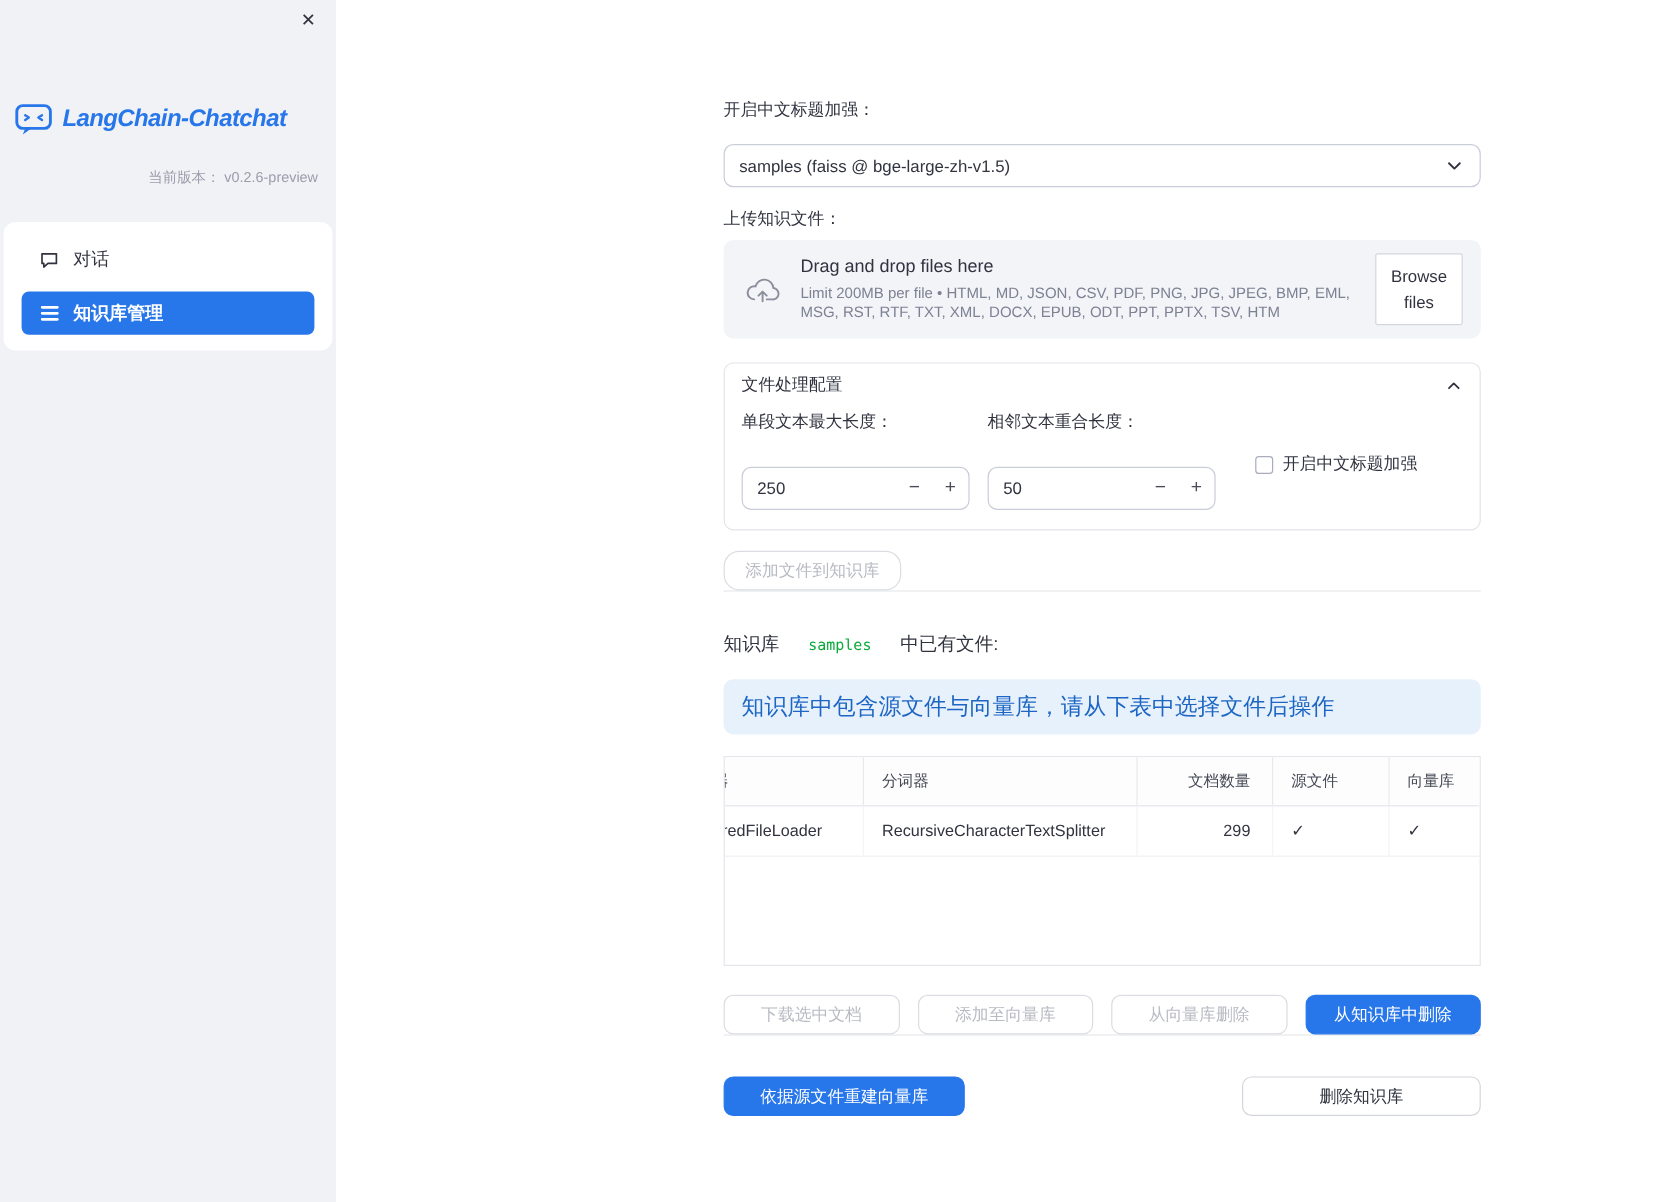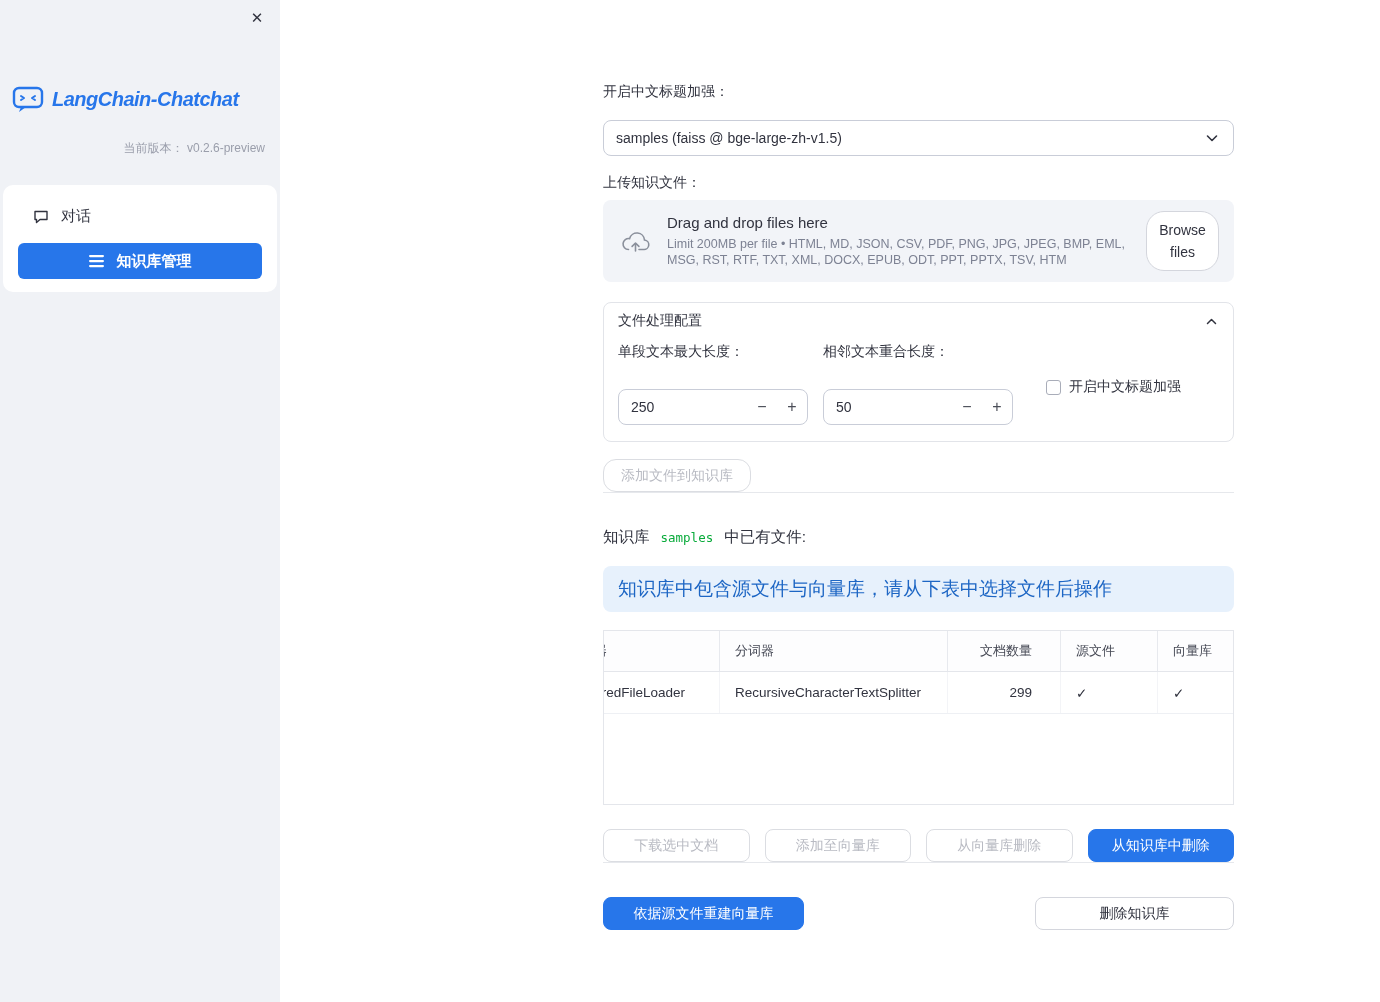--- a/index.html
+++ b/index.html
@@ -48,42 +48,42 @@
     margin:28px 3px 0 3px;background:#ffffff;border-radius:10px;
     padding:13px 15px;
   }
   .menu-item{
     height:36px;border-radius:6px;display:flex;align-items:center;gap:12px;
     padding:0 15px;font-size:15px;cursor:pointer;margin-bottom:9px;
   }
   .menu-item:last-child{margin-bottom:0;}
   .menu-item .mi-icon{width:16px;display:flex;align-items:center;justify-content:center;}
   .menu-item.active{
-    background:var(--primary);color:#ffffff;font-weight:600;justify-content:center;
+    background:var(--primary);color:#ffffff;font-weight:600;
   }
   
   .main{position:absolute;left:280px;top:0;width:1100px;height:1002px;background:#ffffff;overflow:hidden;}
   .content{width:631px;margin-left:323px;padding-top:83px;}
   .field-label{font-size:14px;color:var(--text);}
   .selectbox{
     margin-top:19px;height:36px;border:1px solid var(--border);border-radius:8px;
     display:flex;align-items:center;padding:0 12px;cursor:pointer;background:#fff;
   }
   .selectbox .sel-value{flex:1;font-size:14px;}
   .upload-label{margin-top:18px;}
   .uploader{
     margin-top:8px;height:82px;background:#f2f4f8;border-radius:8px;
     display:flex;align-items:center;padding:0 15px 0 18px;
   }
   .uploader .up-texts{margin-left:17px;flex:1;max-width:476px;}
   .up-title{font-size:15px;color:var(--text);}
   .up-limit{font-size:12.5px;color:var(--muted);margin-top:5px;line-height:1.3;}
   .browse-btn{
     margin-left:auto;width:73px;min-height:50px;background:#fff;
-    border:1px solid #d4d6dd;border-radius:18px;font-size:14px;color:var(--text);
+    border:1px solid #d4d6dd;border-radius:2px;font-size:14px;color:var(--text);
     cursor:pointer;padding:7px 8px;line-height:1.6;
     font-family:"Liberation Sans","DejaVu Sans",sans-serif;
   }
   .expander{
     margin-top:20px;border:1px solid var(--soft-border);border-radius:8px;
   }
   .exp-header{
     height:36px;display:flex;align-items:center;padding:0 14px;cursor:pointer;
   }
   .exp-title{font-size:14px;flex:1;}
@@ -111,21 +111,21 @@
   .btn{
     height:33px;border-radius:8px;border:1px solid #d4d6dd;background:#fff;
     color:var(--text);font-size:14px;padding:0 17px;cursor:pointer;
     font-family:"Liberation Sans","DejaVu Sans",sans-serif;white-space:nowrap;
   }
   .btn.disabled{color:#b9bbc3;border-color:#dbdde2;cursor:default;}
   .btn.primary{background:var(--primary);border-color:var(--primary);color:#fff;text-align:center;}
   .add-btn{margin-top:17px;border-radius:13px;}
   hr.divider{border:none;border-top:1px solid #e6e8ec;margin:0;}
   .div1{margin-top:42px;}
-  .kb-line{margin-top:34px;font-size:15.5px;display:flex;align-items:baseline;gap:11px;}
+  .kb-line{margin-top:34px;font-size:15.5px;display:flex;align-items:baseline;gap:24px;}
   .kb-code{
     font-family:"DejaVu Sans Mono","Liberation Mono",monospace;
     font-size:12.5px;color:var(--code-green);
   }
   .info-box{
     margin-top:18px;min-height:46px;background:var(--info-bg);border-radius:8px;
     color:var(--info-text);font-size:19px;display:flex;align-items:center;
     padding:0 15px;
   }
   .kb-table{
@@ -139,21 +139,21 @@
     display:flex;align-items:center;padding:0 15px;
     border-right:1px solid #e7e9ee;
   }
   .t-head .t-cell:last-child{border-right:none;}
   .t-data{height:42px;border-bottom:1px solid #eef0f4;}
   .t-data .t-cell{
     font-size:13.5px;color:var(--text);display:flex;align-items:center;
     padding:0 15px;border-right:1px solid #f3f4f7;white-space:nowrap;overflow:hidden;
   }
   .t-data .t-cell:last-child{border-right:none;}
-  .t-cell.num{justify-content:flex-end;padding-right:28px;}
+  .t-cell.num{justify-content:flex-end;padding-right:18px;}
   .t-cell.clip{padding-left:0;}
   .clip-head{display:inline-block;margin-left:-62px;white-space:nowrap;}
   .clip-data{display:inline-block;margin-left:-60px;white-space:nowrap;}
   .actions-row{margin-top:24px;display:flex;gap:15px;}
   .actions-row .btn{flex:1;padding:0;}
   .div2{margin-top:39px;}
   .bottom-row{margin-top:34px;display:flex;justify-content:space-between;}
   .rebuild-btn{width:201px;padding:0;}
   .delete-kb-btn{width:199px;padding:0;}
   svg{display:block;}

